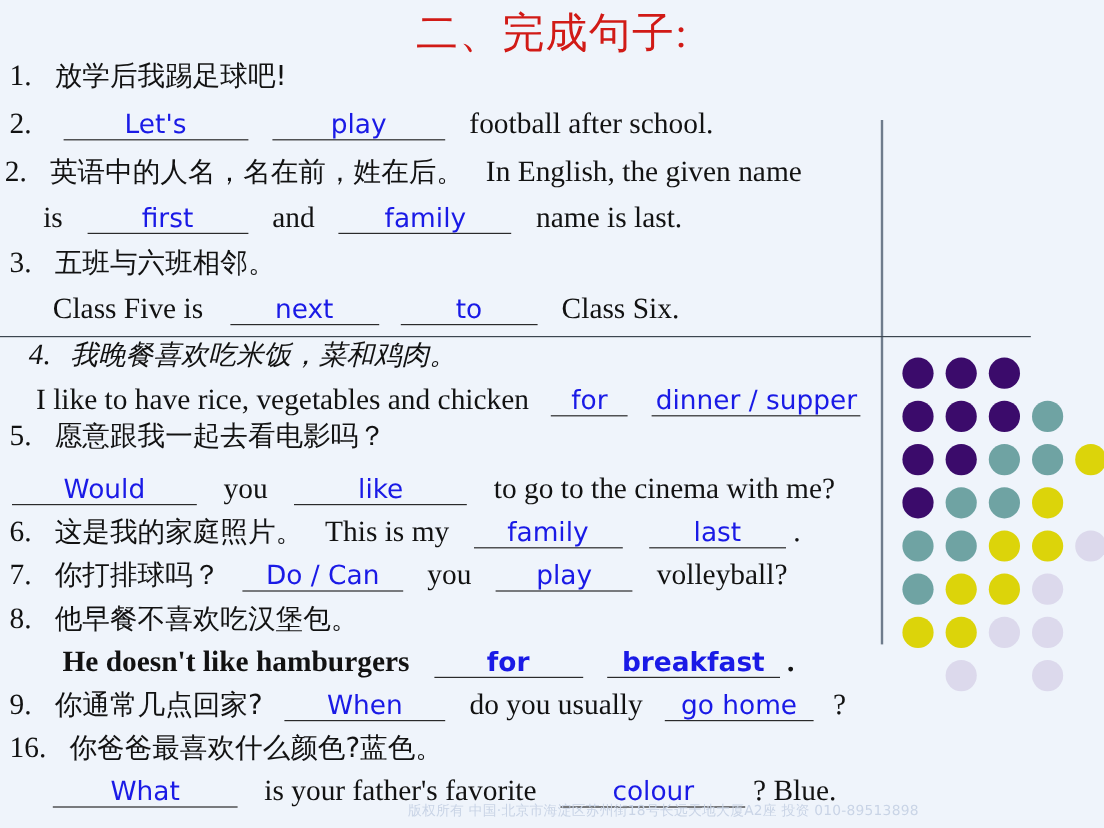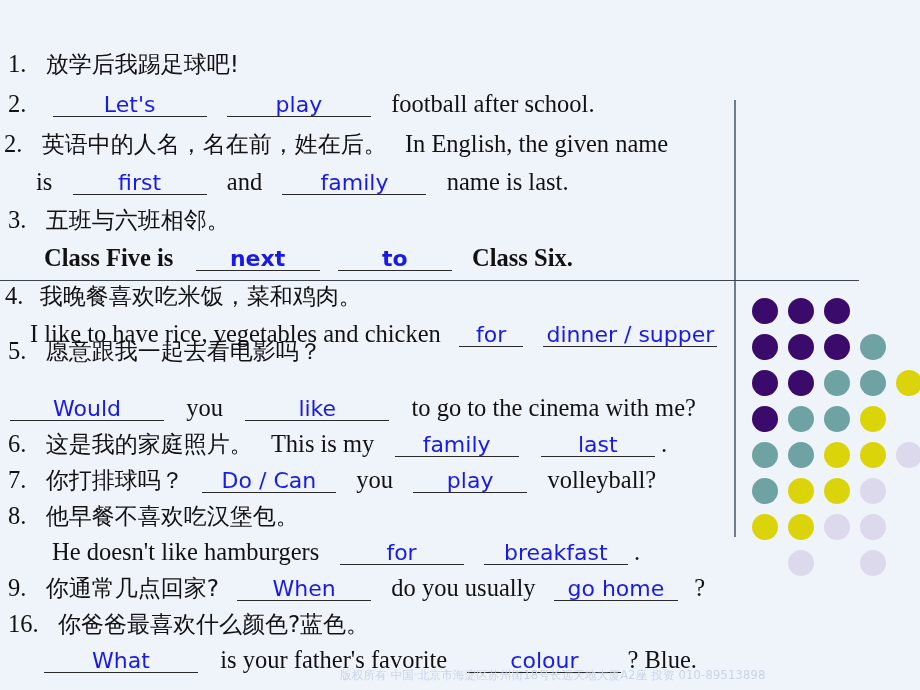--- a/index.html
+++ b/index.html
@@ -162,20 +162,21 @@
       <div class="dot" style="left: 36px; top: 216px; width: 26px; height: 26px; background: rgb(220, 212, 10);"></div>
       <div class="dot" style="left: 72px; top: 216px; width: 26px; height: 26px; background: rgb(220, 217, 236);"></div>
       <div class="dot" style="left: 108px; top: 216px; width: 26px; height: 26px; background: rgb(220, 217, 236);"></div>
       <div class="dot" style="left: 36px; top: 252px; width: 26px; height: 26px; background: rgb(220, 217, 236);"></div>
       <div class="dot" style="left: 108px; top: 252px; width: 26px; height: 26px; background: rgb(220, 217, 236);"></div>
     </div>
 
   <div class="v-rule"></div>
   <div class="h-rule"></div>
 
+  <div class="title">二、完成句子:</div>
 
   <div class="line" style="left:8px; top:52px;">
     <span class="num">1.</span>
     <span class="sp" style="width:7px"></span>
     <span class="cn">放学后我踢足球吧!</span>
   </div>
 
   <div class="line" style="left:8px; top:92px;">
     <span class="num">2.</span>
     <span class="sp" style="width:14px"></span>
@@ -205,45 +206,45 @@
     <span class="sp" style="width:8px"></span>
     <span class="en">name is last.</span>
   </div>
 
   <div class="line" style="left:8px; top:208px;">
     <span class="num">3.</span>
     <span class="sp" style="width:7px"></span>
     <span class="cn">五班与六班相邻。</span>
   </div>
 
-  <div class="line" style="left:44px; top:246px;font-weight:bold;">
+  <div class="line" style="left:44px; top:246px;">
     <span class="en">Class Five is</span>
     <span class="sp" style="width:10px"></span>
     <span class="blank w120">next</span>
     <span class="sp" style="width:6px"></span>
     <span class="blank w110">to</span>
     <span class="sp" style="width:8px"></span>
     <span class="en">Class Six.</span>
   </div>
 
-  <div class="line" style="left:5px; top:284px;">
+  <div class="line" style="left:24px; top:284px;font-style:italic;">
     <span class="num">4.</span>
     <span class="sp" style="width:4px"></span>
     <span class="cn">我晚餐喜欢吃米饭，菜和鸡肉。</span>
   </div>
 
   <div class="line" style="left:30px; top:322px;">
     <span class="en">I like to have rice, vegetables and chicken</span>
     <span class="sp" style="width:6px"></span>
     <span class="blank w60">for</span>
     <span class="sp" style="width:8px"></span>
     <span class="blank w170">dinner / supper</span>
   </div>
 
-  <div class="line" style="left:8px; top:339px;">
+  <div class="line" style="left:8px; top:352px;">
     <span class="num">5.</span>
     <span class="sp" style="width:7px"></span>
     <span class="cn">愿意跟我一起去看电影吗？</span>
   </div>
 
   <div class="line" style="left:10px; top:396px;">
     <span class="blank w150">Would</span>
     <span class="sp" style="width:10px"></span>
     <span class="en">you</span>
     <span class="sp" style="width:10px"></span>
@@ -278,21 +279,21 @@
     <span class="sp" style="width:8px"></span>
     <span class="en">volleyball?</span>
   </div>
 
   <div class="line" style="left:8px; top:504px;">
     <span class="num">8.</span>
     <span class="sp" style="width:7px"></span>
     <span class="cn">他早餐不喜欢吃汉堡包。</span>
   </div>
 
-  <div class="line" style="left:52px; top:540px;">
+  <div class="line" style="left:52px; top:540px;font-weight:bold;">
     <span class="en">He doesn't like hamburgers</span>
     <span class="sp" style="width:8px"></span>
     <span class="blank w120">for</span>
     <span class="sp" style="width:8px"></span>
     <span class="blank w140">breakfast</span>
     <span class="en">.</span>
   </div>
 
   <div class="line" style="left:8px; top:576px;">
     <span class="num">9.</span>

